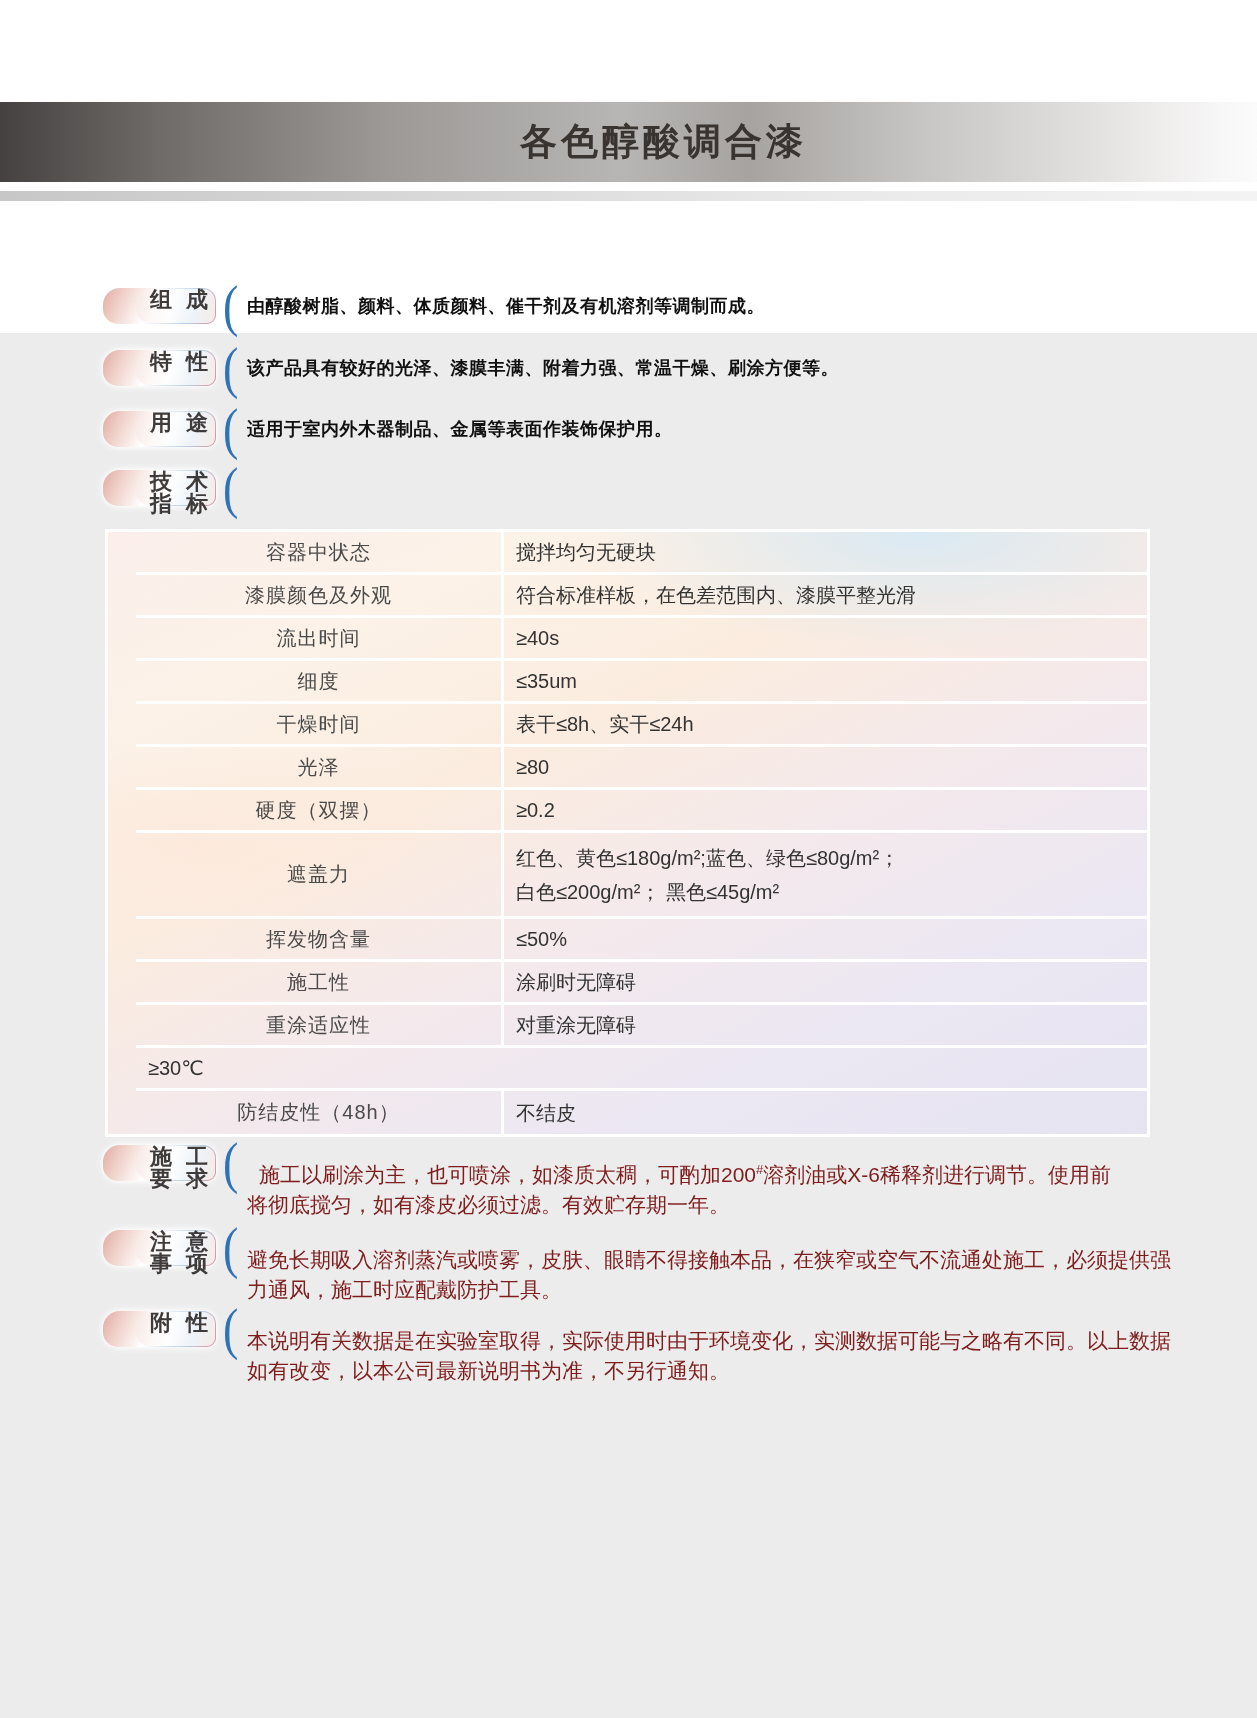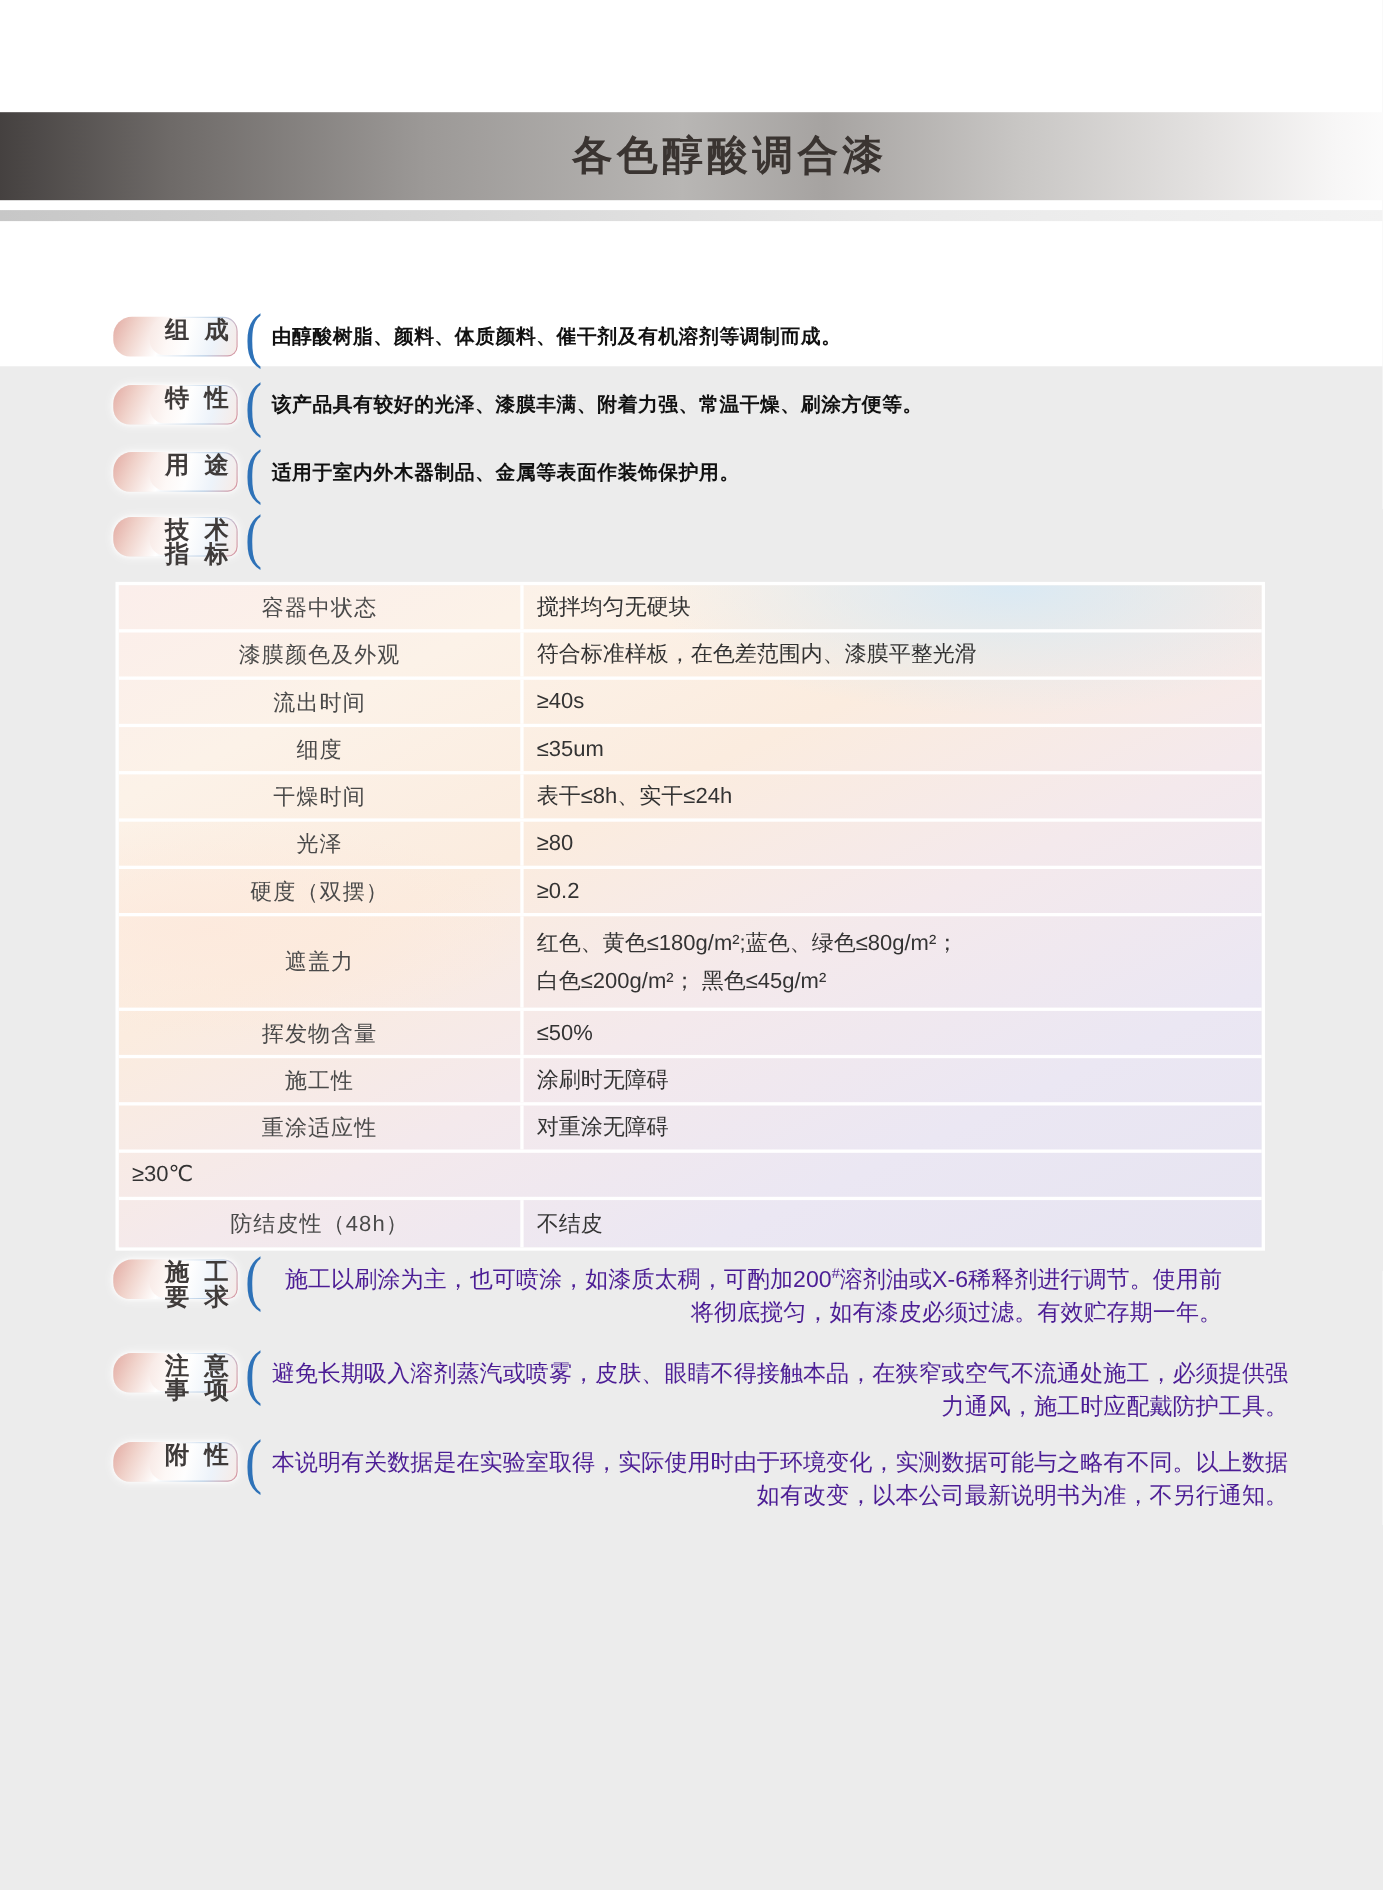--- a/index.html
+++ b/index.html
@@ -49,36 +49,36 @@
     position:absolute;right:-26px;top:-7px;
     font-family:"Liberation Serif","DejaVu Serif",serif;
     font-size:56px;line-height:50px;color:#2e72b8;
     transform:scaleX(0.82);transform-origin:left center;
   }
   .sec-text{
     margin-left:31px;color:#111111;
   }
   .sec-text.bold{font-size:18px;font-weight:bold;letter-spacing:0.5px;}
   .sec-lines{
-    margin-left:31px;margin-top:4px;
-    font-size:21px;color:#4c1d95;line-height:30px;white-space:nowrap;text-align:right;
+    margin-left:31px;margin-top:15px;
+    font-size:21px;color:#7f1d1d;line-height:30px;white-space:nowrap;
   }
   .sec-lines .ln.indent{text-indent:12px;}
   sup.mark{font-size:0.62em;vertical-align:super;line-height:0;}
   
   .spec-table{
     position:absolute;left:105px;top:529px;width:1045px;box-sizing:border-box;
     border:3px solid #ffffff;
     background:
       radial-gradient(ellipse 45% 28% at 78% 0%,rgba(214,233,246,0.9),rgba(214,233,246,0) 70%),
       radial-gradient(ellipse 38% 22% at 8% 52%,rgba(253,233,220,0.85),rgba(253,233,220,0) 75%),
       linear-gradient(155deg,#fbeeeb 0%,#fcf2e8 18%,#fbecdf 38%,#f4e9ec 58%,#ebe7f3 78%,#e6e4f1 100%);
   }
   .trow{
-    display:flex;height:43px;border-bottom:3px solid #ffffff;box-sizing:border-box;
+    display:flex;height:43px;border-bottom:3px solid #ffffff;box-sizing:border-box;margin-left:28px;
   }
   .trow.tall{height:86px;}
   .trow:last-child{border-bottom:none;}
   .cell-label{
     width:368px;flex:0 0 368px;box-sizing:border-box;border-right:3px solid #ffffff;
     display:flex;align-items:center;justify-content:center;
     font-size:20px;color:#4a4a4a;letter-spacing:1px;
   }
   .cell-value{
     flex:1;display:flex;flex-direction:column;justify-content:center;

